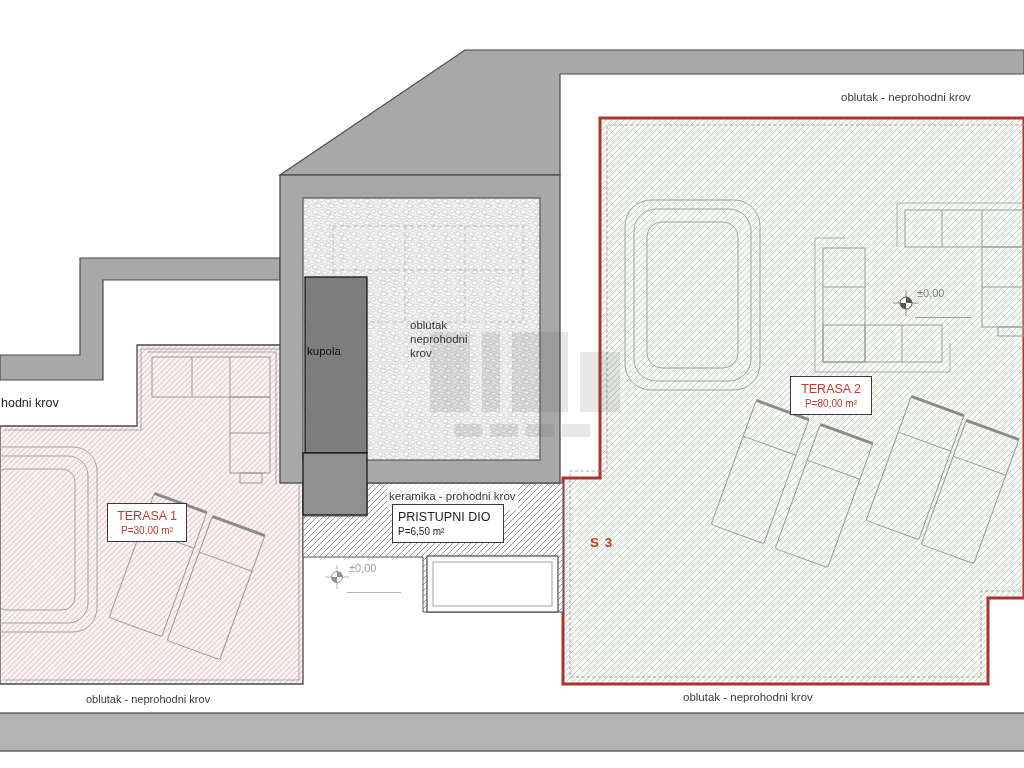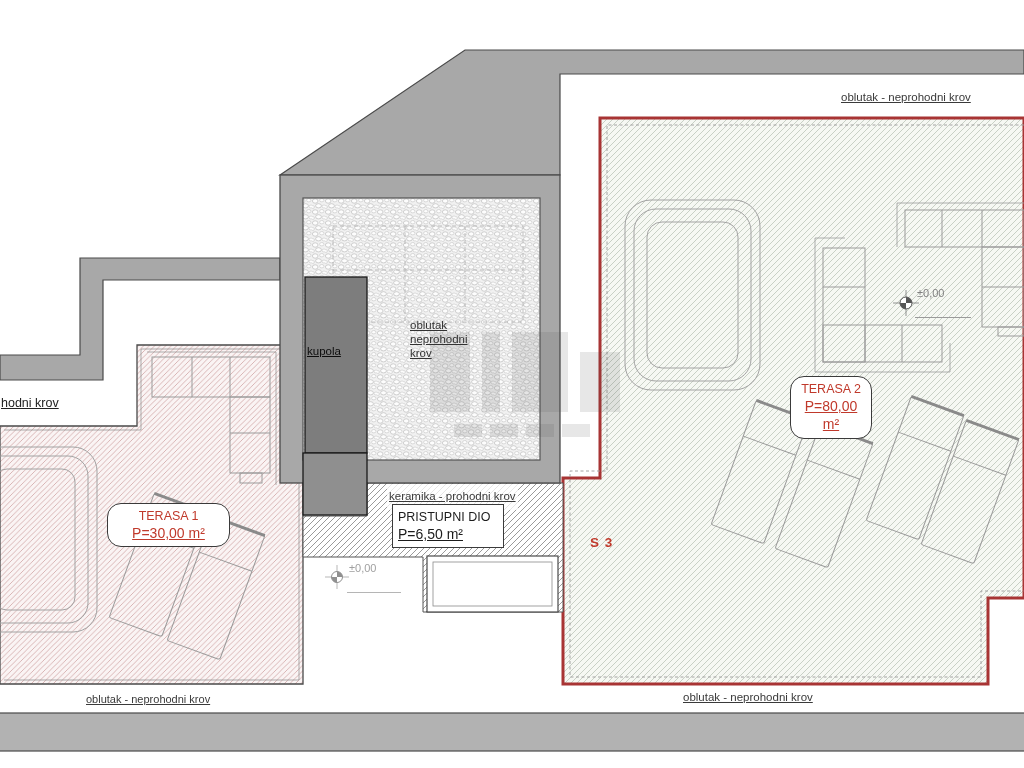--- a/index.html
+++ b/index.html
@@ -1,29 +1,29 @@
 <!DOCTYPE html>
 <html><head>
 <meta charset="utf-8">
 <style>
   html,body{margin:0;padding:0;background:#ffffff;}
   .stage{
     position:relative;width:1024px;height:768px;background:#ffffff;
     overflow:hidden;font-family:"Liberation Sans",sans-serif;
   }
   .stage svg.plan{position:absolute;left:0;top:0;}
-  .lbl{position:absolute;color:#3a3a3a;white-space:nowrap;line-height:1.2;text-decoration:underline;}
+  .lbl{position:absolute;color:#3a3a3a;white-space:nowrap;line-height:1.2;}
   .lbl.multiline{white-space:normal;}
   .box{
     position:absolute;background:#ffffff;border:1.5px solid #3a3a3a;
     padding:4px 5px;line-height:1.3;text-align:center;box-sizing:border-box;
   }
-  .box.red{color:#c0392b;border-radius:14px;}
+  .box.red{color:#c0392b;}
   .box .t{font-size:12.5px;}
-  .box .a{font-size:14px;text-decoration:underline;}
+  .box .a{font-size:10px;}
   .box.left{text-align:left;color:#1c1c1c;}
   .elev{
     position:absolute;color:#808080;font-size:11px;
     border-bottom:1px solid #9a9a9a;padding:0 2px 18px 2px;
   }
   .elev.faint{color:#a0a0a0;border-bottom-color:#b5b5b5;}
   .s3{position:absolute;color:#c0392b;font-size:13.5px;font-weight:bold;letter-spacing:1px;margin-left:10px;}
   .watermark{position:absolute;left:424px;top:326px;width:232px;height:124px;opacity:0.13;}
   .watermark .blk{position:absolute;background:#4f4f4f;}
 </style>
@@ -191,21 +191,21 @@
     <div>neprohodni</div>
     <div>krov</div>
   </div>
 
   <div class="lbl" style="left:307px;top:345px;width:43px;text-align:left;font-size:11.5px;color:#0d0d0d;">kupola</div>
 
   <div class="lbl" style="left:86px;top:693px;font-size:11px;">oblutak - neprohodni krov</div>
 
   <div class="lbl" style="left:683px;top:691px;font-size:11.5px;">oblutak - neprohodni krov</div>
 
-  <div class="box red" style="left:107px;top:503px;width:123px;">
+  <div class="box red" style="left:107px;top:503px;width:80px;">
     <div class="t">TERASA 1</div>
     <div class="a">P=30,00 m²</div>
   </div>
 
   <div class="box red" style="left:790px;top:376px;width:82px;">
     <div class="t">TERASA 2</div>
     <div class="a">P=80,00 m²</div>
   </div>
 
   <div class="box left" style="left:392px;top:504px;width:112px;">

